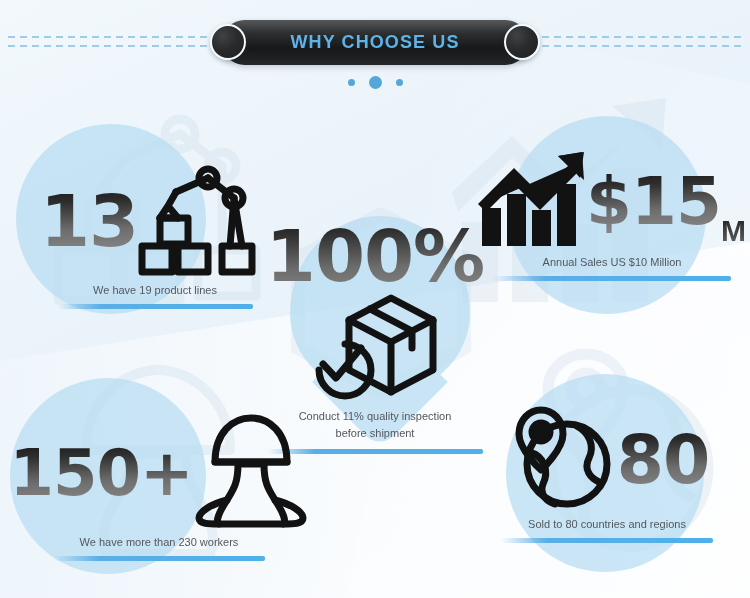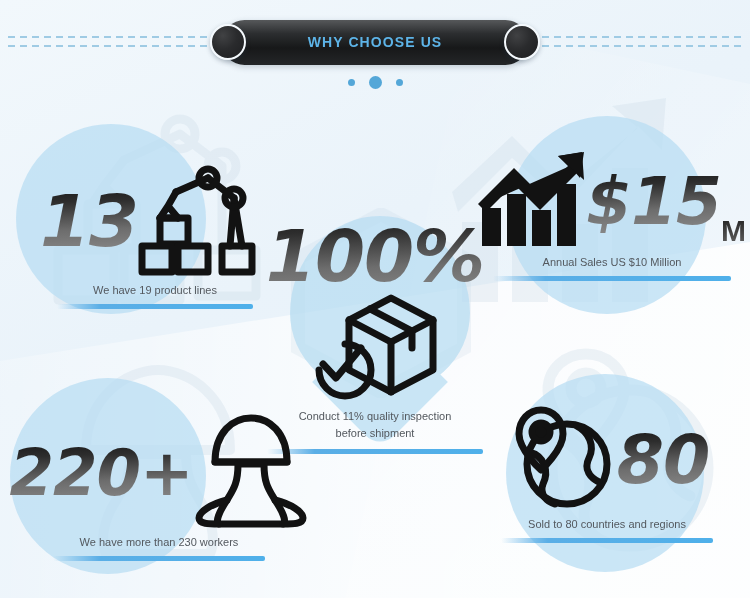--- a/index.html
+++ b/index.html
@@ -64,21 +64,21 @@
     box-shadow: 0 2px 6px rgba(30,50,70,.22);
     z-index: 2;
   }
   .banner-title {
     position: absolute;
     left: 0; right: 0; top: 0;
     height: 45px;
     line-height: 45px;
     text-align: center;
     color: #5db4e8;
-    font-size: 14px;
+    font-size: 18px;
     font-weight: bold;
     letter-spacing: 1.1px;
   }
   .knob {
     position: absolute;
     width: 36px; height: 36px;
     top: 8px;
     border-radius: 50%;
     background: radial-gradient(circle at 34% 30%, #414244 0%, #2a2b2d 45%, #1d1e20 100%);
     border: 2px solid #f4f9fd;
@@ -159,21 +159,20 @@
 
   .big-num {
     font-family: "DejaVu Sans", sans-serif;
     font-weight: bold;
     background: linear-gradient(178deg, #1a1a1a 0%, #2d2d2d 22%, #6d6d6d 62%, #8b8b8b 100%);
     -webkit-background-clip: text;
     background-clip: text;
     color: transparent;
     line-height: .95;
     letter-spacing: -1px;
-    font-style: italic;
   }
   .num-suffix {
     font-size: 30px;
     font-weight: bold;
     background: linear-gradient(178deg, #1a1a1a 0%, #5a5a5a 70%, #8b8b8b 100%);
     -webkit-background-clip: text;
     background-clip: text;
     color: transparent;
     align-self: flex-end;
     padding-bottom: 6px;
@@ -362,21 +361,21 @@
       </svg>
     </span>
   </div>
   <div class="caption wrap">Conduct 11% quality inspection</div>
   <div class="caption wrap">before shipment</div>
   <div class="underbar" style="width:216px;margin-top:8px"></div>
 </div>
 
 <div class="feature f-150">
   <div class="row">
-    <span class="big-num">220+</span>
+    <span class="big-num">150+</span>
     <span>
       <svg width="116" height="118" viewBox="0 0 116 118">
         <g fill="none" stroke="#121212" stroke-width="7" stroke-linejoin="round" stroke-linecap="round">
           <path d="M22 50 C22 20 40 6 58 6 C76 6 94 20 94 50 Z"></path>
           <path d="M22 50 L94 50"></path>
           <path d="M45 52 C45 72 40 78 34 88 C26 100 22 110 26 112 L90 112 C94 110 90 100 82 88 C76 78 71 72 71 52 Z"></path>
           <path d="M34 88 C18 92 6 100 6 106 C6 112 16 112 26 112"></path>
           <path d="M82 88 C98 92 110 100 110 106 C110 112 100 112 90 112"></path>
         </g>
       </svg>

